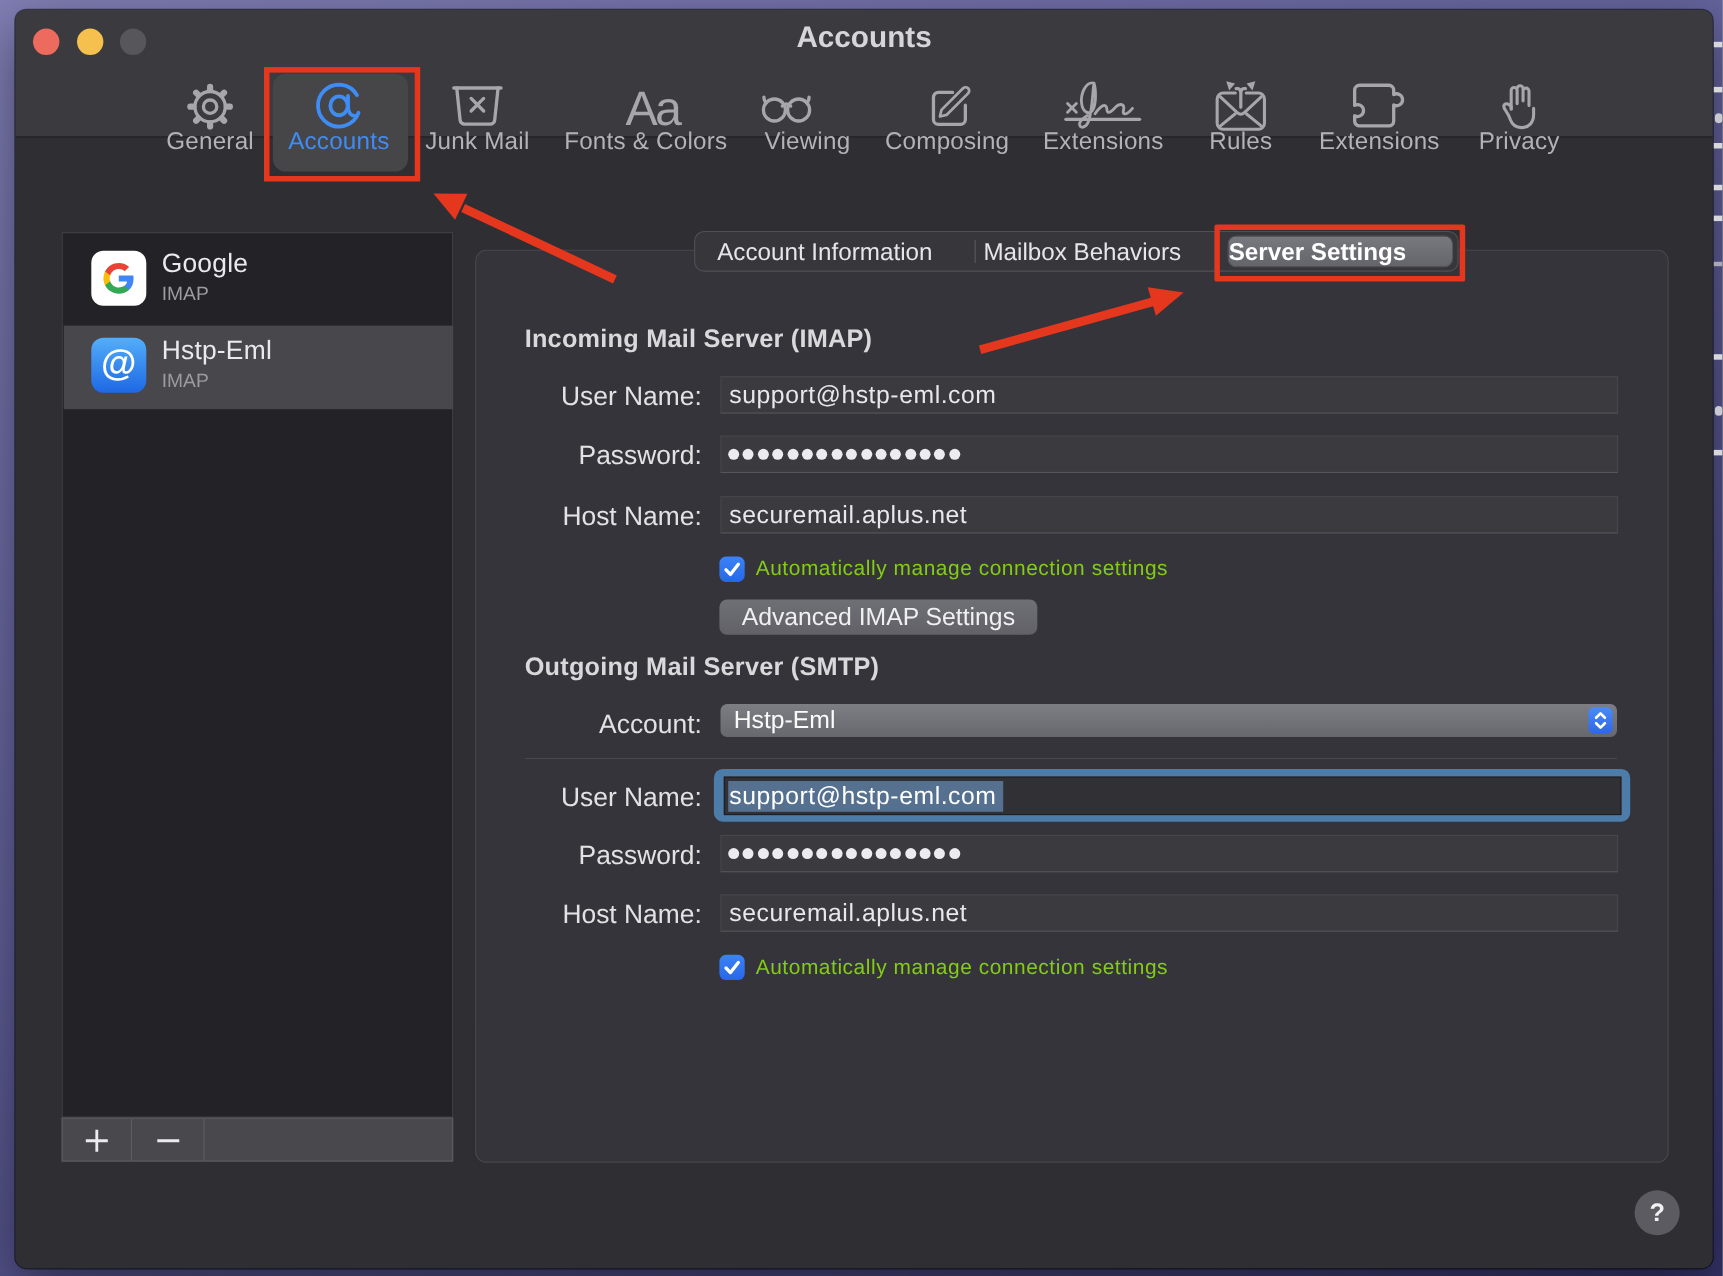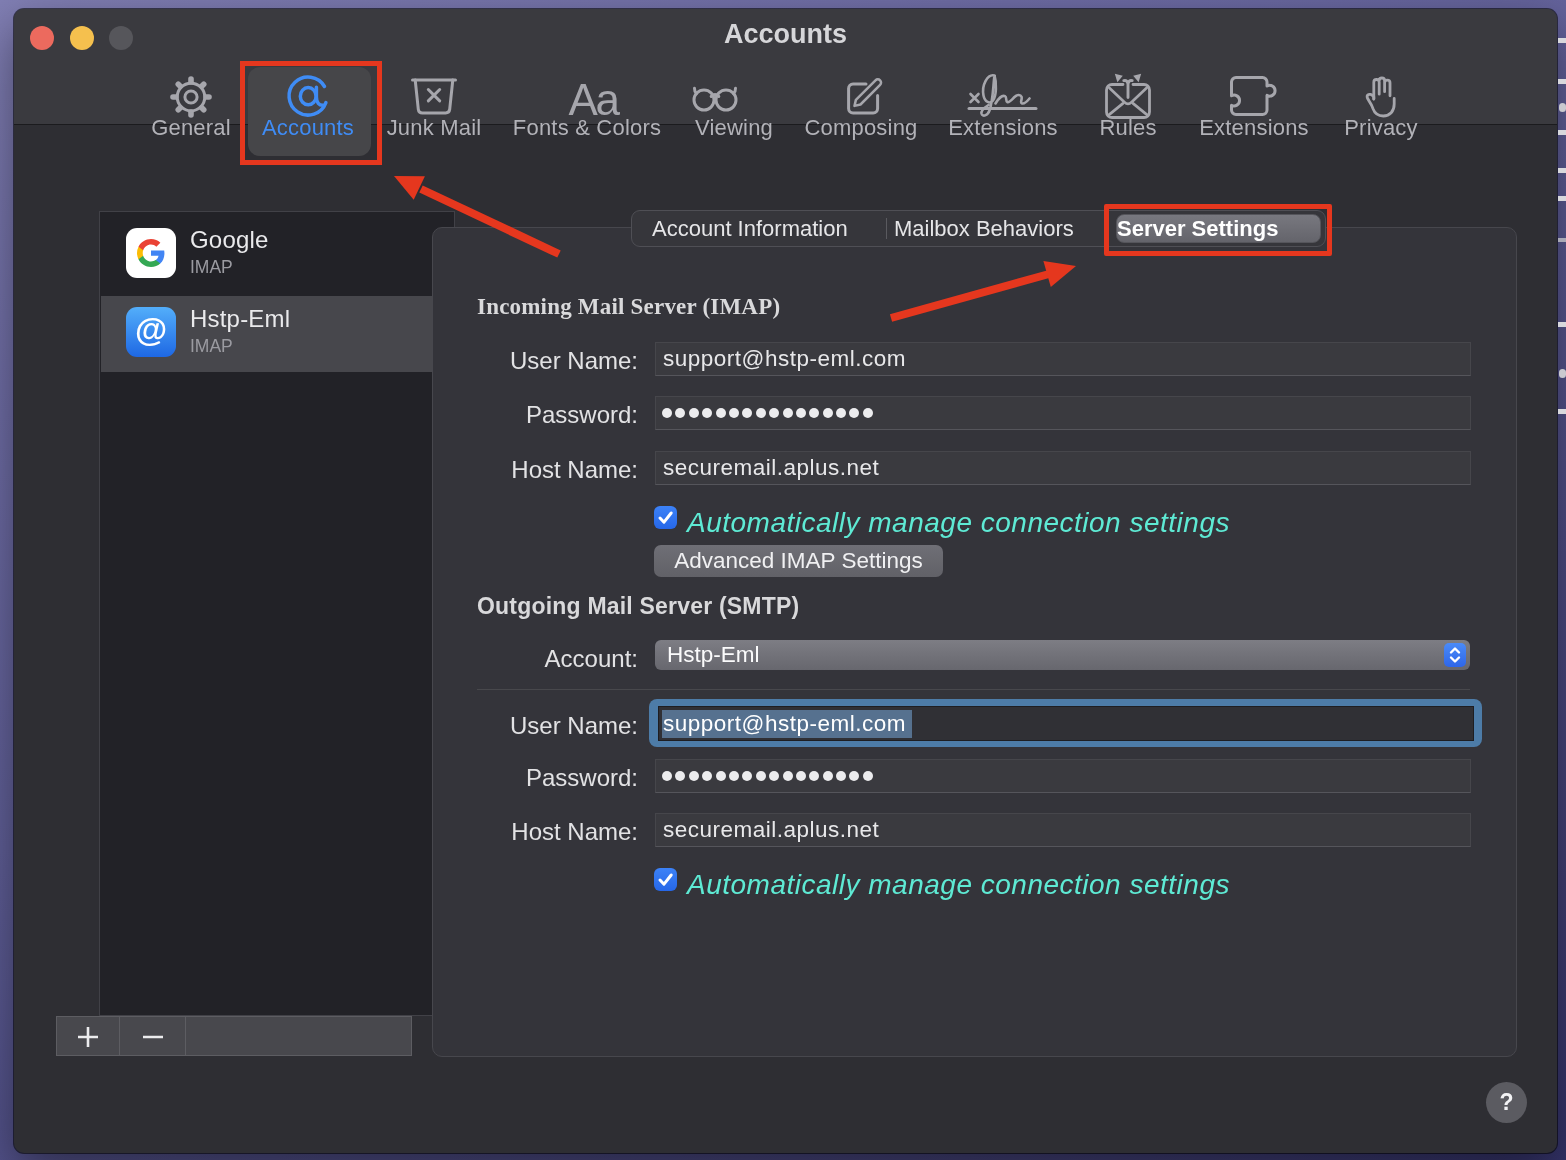--- a/index.html
+++ b/index.html
@@ -17,39 +17,39 @@
     overflow:hidden;
   }
   .titlebar { position:absolute; left:0; top:0; width:100%; height:116px; background:#3a3a3f; border-bottom:1px solid #1b1b1e; }
   .tl { position:absolute; top:17px; width:24px; height:24px; border-radius:50%; }
   .title { position:absolute; top:10px; left:0; width:100%; text-align:center; font-size:27px; font-weight:bold; color:#d6d6d9; }
   .titem { position:absolute; text-align:center; }
   .titem .lbl { font-size:22px; letter-spacing:0.2px; color:#b2b2b8; margin-top:-5px; white-space:nowrap; }
   .titem svg { display:block; margin:2px auto 0; }
   .acct-tile { position:absolute; left:234px; top:58px; width:123px; height:89px; border-radius:12px; background:#464649; }
   .redbox { position:absolute; border:5px solid #e5371e; }
-  .sidebox { position:absolute; left:42px; top:202px; width:356px; height:805px; background:#222227; border:1px solid #414147;margin-left:43px; }
+  .sidebox { position:absolute; left:42px; top:202px; width:356px; height:805px; background:#222227; border:1px solid #414147; }
   .row { position:absolute; left:1px; width:354px; height:83px; }
   .row2 { position:absolute; left:1px; width:354px; background:#47474c; }
   .acicon { position:absolute; width:50px; height:50px; border-radius:11px; }
   .actitle { font-size:24px; letter-spacing:0.2px; color:#eaeaec; }
   .acsub { font-size:17.5px; color:#9b9ba1; }
   .pmbar { position:absolute; left:42px; top:1007px; width:356px; height:40px; background:#48484d; border:1px solid #5d5d62; }
   .pmcell { position:absolute; top:0; height:38px; border-right:1px solid #5d5d62; }
   .panel { position:absolute; left:418px; top:218px; width:1085px; height:830px; border:1px solid #47474d; border-radius:10px; background:#34343a; }
   .seg { position:absolute; left:617px; top:201px; width:695px; height:37px; border:1px solid #4f4f55; border-radius:9px; background:#36363b; }
   .seglbl { position:absolute; top:0; height:35px; line-height:35px; text-align:left; font-size:22px; color:#e6e6e8; white-space:nowrap; }
   .pill { position:absolute; top:3px; height:29px; border-radius:8px; background:linear-gradient(#78787f,#64646b); border:1px solid #55555b; color:#fff; font-size:22px; font-weight:600; text-align:left; line-height:28px; }
   .heading { position:absolute; font-size:23px; letter-spacing:0.2px; font-weight:bold; color:#d9d9db; white-space:nowrap; }
   .flabel { position:absolute; width:200px; text-align:right; font-size:24px; color:#e2e2e4; white-space:nowrap; }
   .field { position:absolute; left:222px; width:816px; height:34px; background:#3a3a3f; border:1px solid #46464b; border-bottom:1px solid #55555b; font-size:22.5px; letter-spacing:0.5px; color:#e8e8ea; line-height:32px; padding-left:7px; white-space:nowrap; }
   .dots { position:absolute; display:flex; align-items:center; gap:3.4px; }
   .dot { width:10px; height:10px; border-radius:50%; background:#ececee; }
   .cb { position:absolute; width:23px; height:23px; border-radius:6px; background:linear-gradient(#3c82f7,#2667e8); }
-  .cblbl { position:absolute; font-size:28px; letter-spacing:0.5px; color:#5eead4; white-space:nowrap;font-style:italic; }
+  .cblbl { position:absolute; font-size:19px; letter-spacing:0.5px; color:#84cc16; white-space:nowrap; }
   .btn { position:absolute; left:221px; top:317px; width:289px; height:32px; border-radius:7px; background:linear-gradient(#6f6f76,#616167); color:#f0f0f2; font-size:22.5px; text-align:center; line-height:31px; }
   .popup { position:absolute; left:222px; top:412px; width:815px; height:30px; border-radius:6px; background:linear-gradient(#7d7d84,#67676e); color:#fbfbfc; font-size:22.5px; line-height:29px; padding-left:12px; }
   .stepper { position:absolute; right:4px; top:3px; width:22px; height:24px; border-radius:5px; background:linear-gradient(#4a8bf8,#2e66e9); }
   .sep { position:absolute; left:44px; top:461px; width:993px; height:1px; background:#48484c; }
   .focusring { position:absolute; left:216px; top:471px; width:833px; height:48px; border-radius:8px; background:#4d7ca8; }
   .focusfield { position:absolute; left:9px; top:6.5px; width:816px; height:35px; background:#303035; border:1px solid #1e1e22; font-size:22.5px; letter-spacing:0.5px; line-height:33px; white-space:nowrap; }
   .selhl { position:absolute; left:3px; top:3px; height:28px; width:250px; background:#56718f; }
   .help { position:absolute; left:1472px; top:1073px; width:41px; height:41px; border-radius:50%; background:#5b5b61; color:#f2f2f4; font-size:23px; font-weight:bold; text-align:center; line-height:41px; }
   .tick { position:absolute; background:#d8d8dc; }
 </style>
@@ -187,21 +187,21 @@
     <div class="pmbar">
       <div class="pmcell" style="left:0; width:63px;"></div>
       <div class="pmcell" style="left:63px; width:66px;"></div>
       <svg class="abs" style="left:0;top:0;" width="356" height="38">
         <path d="M31 10 V 30 M21 20 H 41 M86 20 H 106" stroke="#ececee" stroke-width="2.6" fill="none"></path>
       </svg>
     </div>
 
     <div class="panel">
 
-      <div class="heading" style="left:44px; top:66px;font-family:Liberation Serif, serif;">Incoming Mail Server (IMAP)</div>
+      <div class="heading" style="left:44px; top:66px;">Incoming Mail Server (IMAP)</div>
       <div class="flabel" style="left:5px; top:119px;">User Name:</div>
       <div class="field" style="top:114px;">support@hstp-eml.com</div>
       <div class="flabel" style="left:5px; top:173px;">Password:</div>
       <div class="field" style="top:168px;"></div>
       <div class="dots" style="left:229px; top:180px;">
         <i class="dot"></i>
         <i class="dot"></i>
         <i class="dot"></i>
         <i class="dot"></i>
         <i class="dot"></i>

